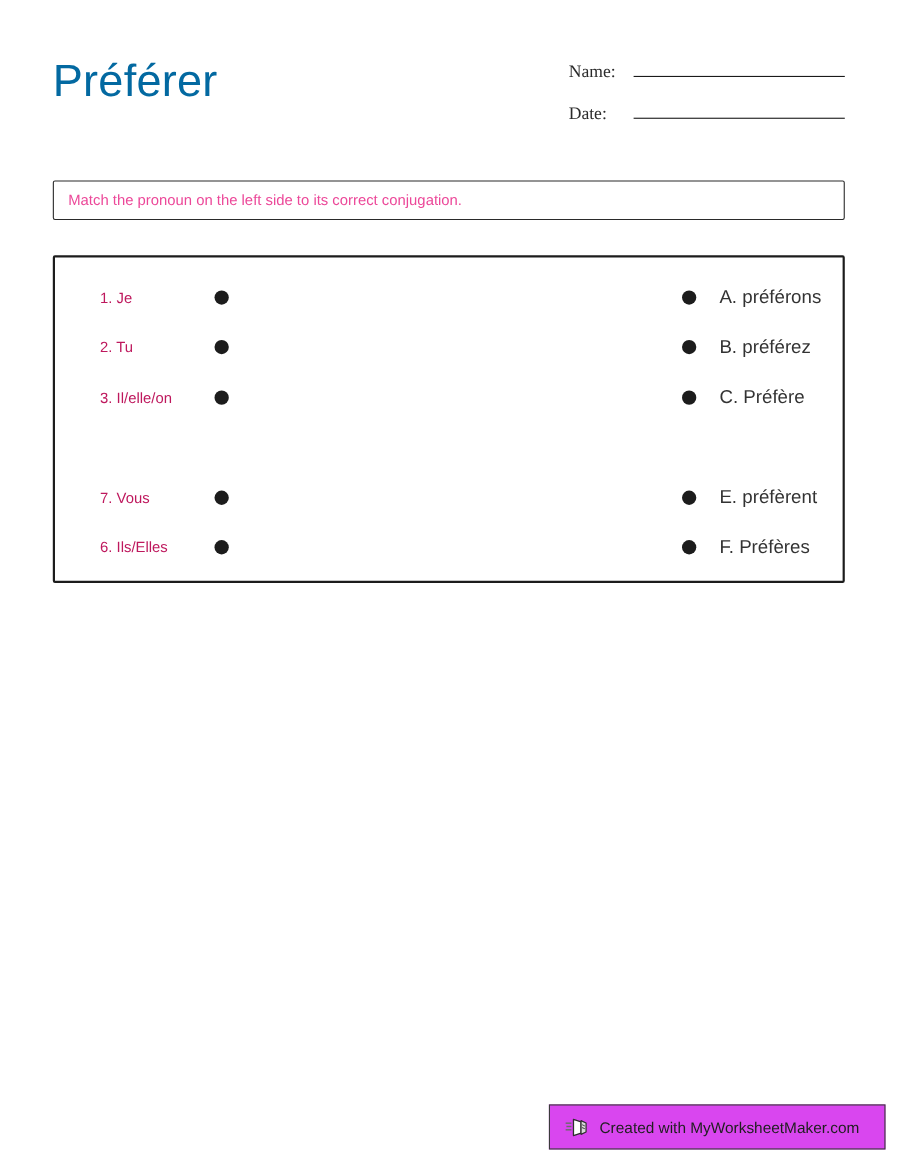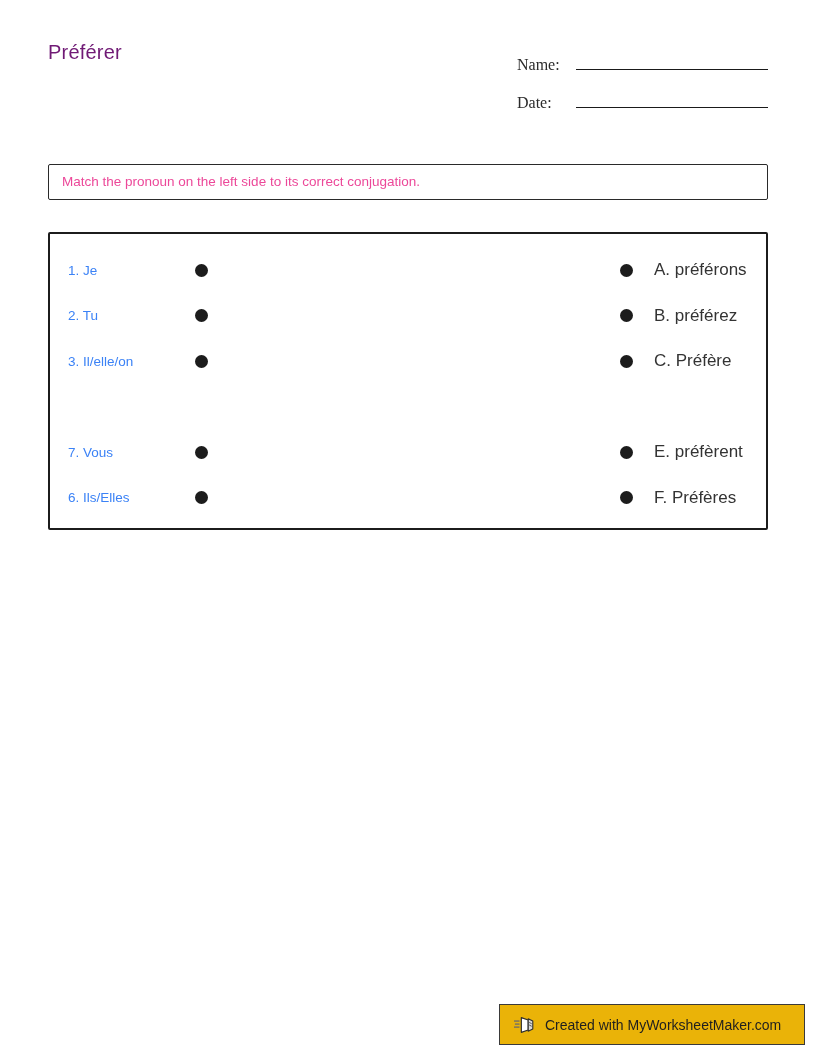--- a/index.html
+++ b/index.html
@@ -13,24 +13,24 @@
     height: 1056px;
     background: #ffffff;
     font-family: "Liberation Sans", sans-serif;
     overflow: hidden;
   }
 
   
   .title {
     position: absolute;
     left: 48px;
-    top: 32px;
-    font-size: 20px;
+    top: 53px;
+    font-size: 41px;
     font-weight: 300;
-    color: #701a75;
+    color: #0369a1;
     letter-spacing: 0.2px;
     line-height: 40px;
     white-space: nowrap;
   }
   .field-row {
     position: absolute;
     display: flex;
     align-items: baseline;
   }
   .field-name { left: 517px; top: 52px; }
@@ -97,22 +97,23 @@
   }
   .left-cell {
     position: absolute;
     left: 18px;
     width: 150px;
     display: flex;
     align-items: center;
   }
   .left-label {
     font-size: 13.5px;
-    color: #3b82f6;
-    white-space: nowrap;
+    color: #be185d;
+    white-space: nowrap;
+    margin-left: 23px;
   }
   .left-dot {
     position: absolute;
     left: 127px;
   }
   .right-cell {
     position: absolute;
     left: 570px;
     display: flex;
     align-items: center;
@@ -133,21 +134,21 @@
 
   
   .footer-badge {
     position: absolute;
     left: 499px;
     top: 1004px;
     width: 306px;
     height: 41px;
     box-sizing: border-box;
     border: 1.2px solid #3a3a3a;
-    background: #eab308;
+    background: #d946ef;
     display: flex;
     align-items: center;
     padding-left: 14px;
   }
   .footer-icon {
     width: 22px;
     height: 22px;
     margin-right: 9px;
     flex: none;
     display: block;

